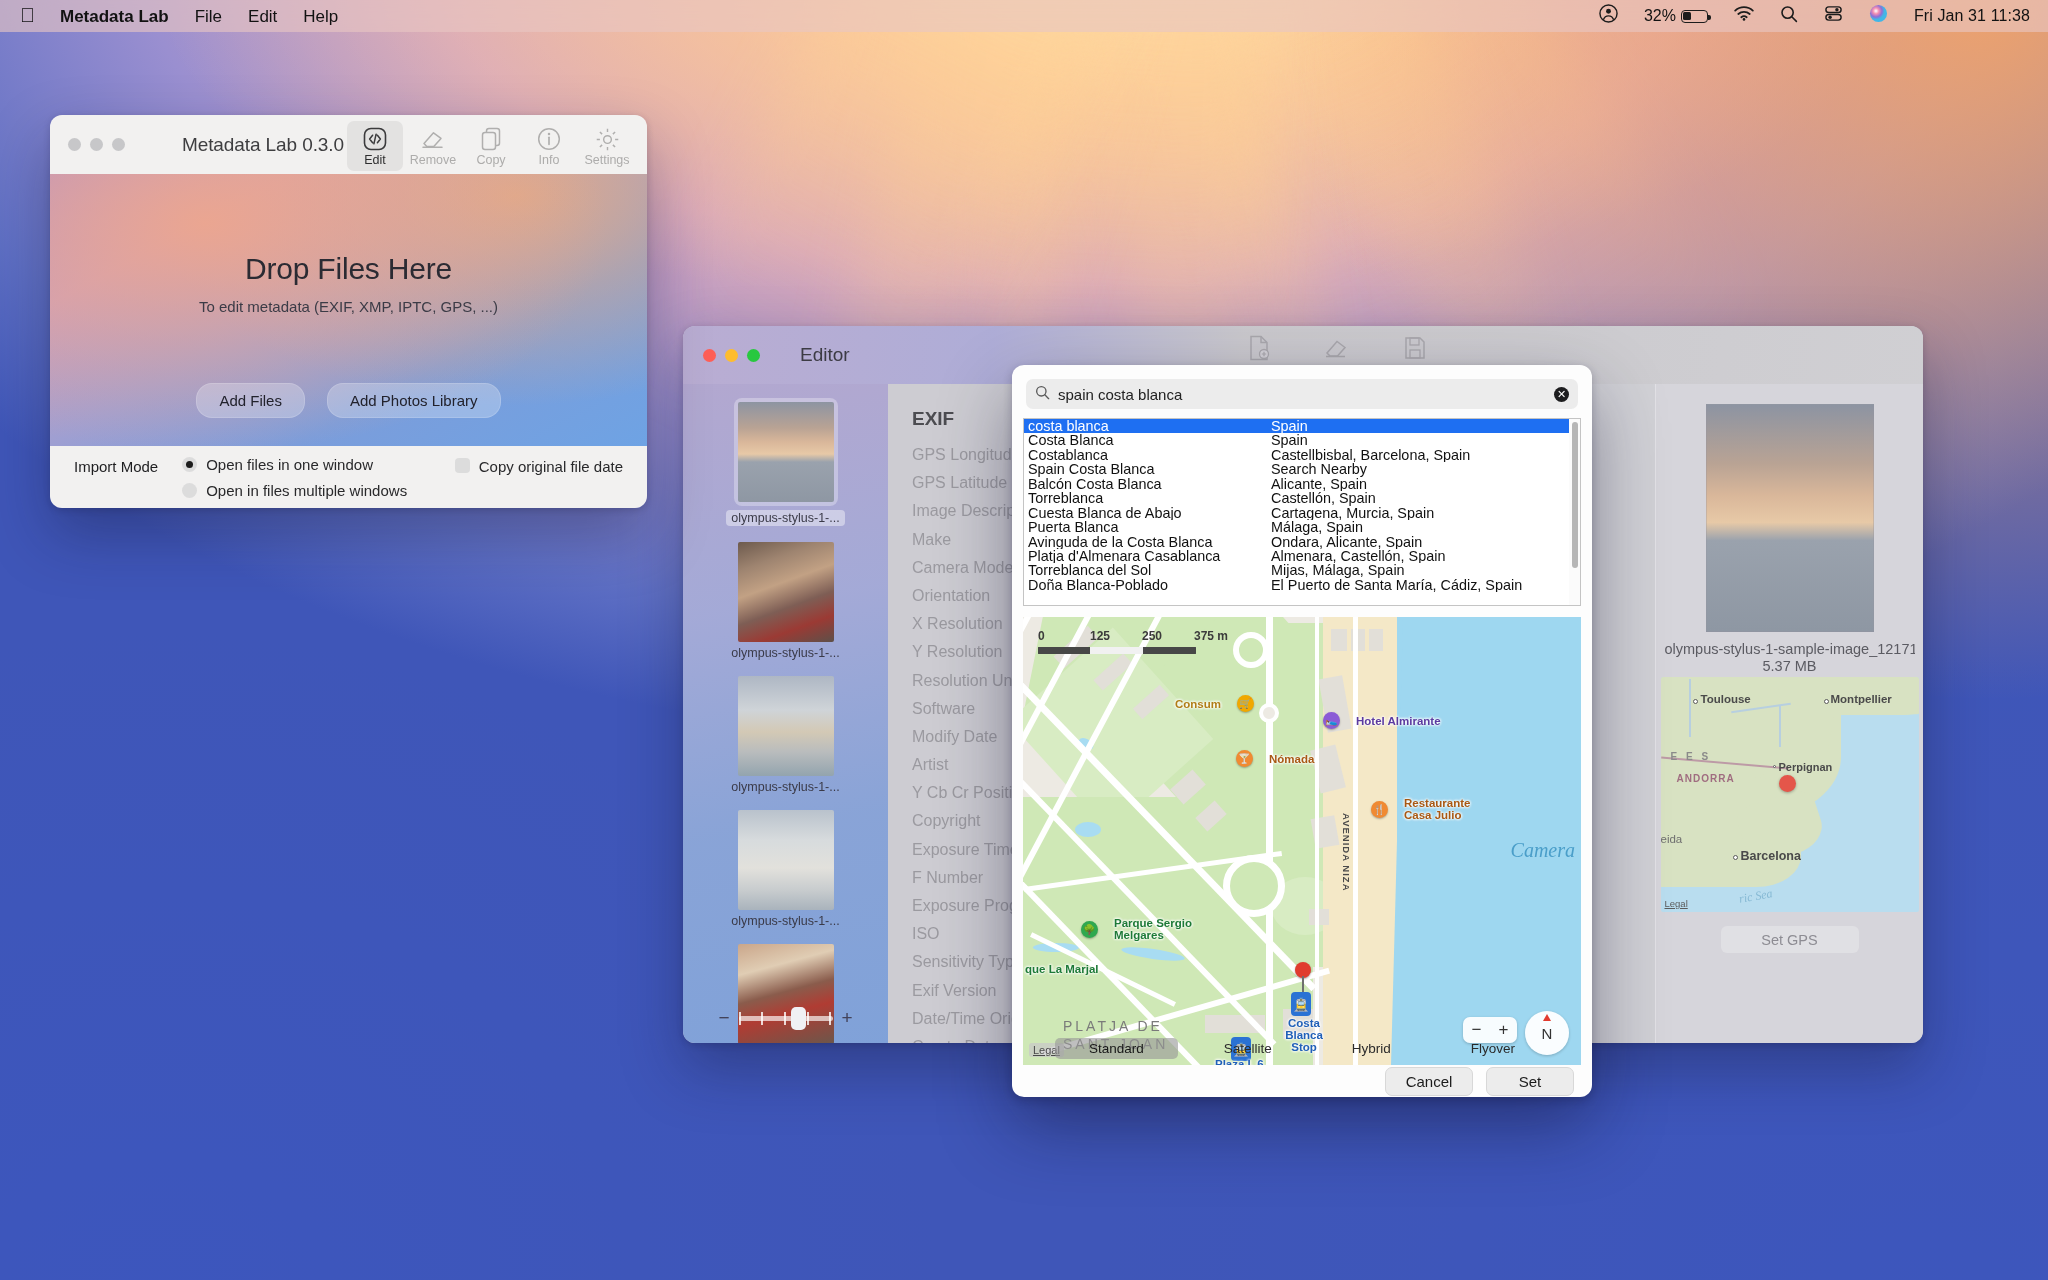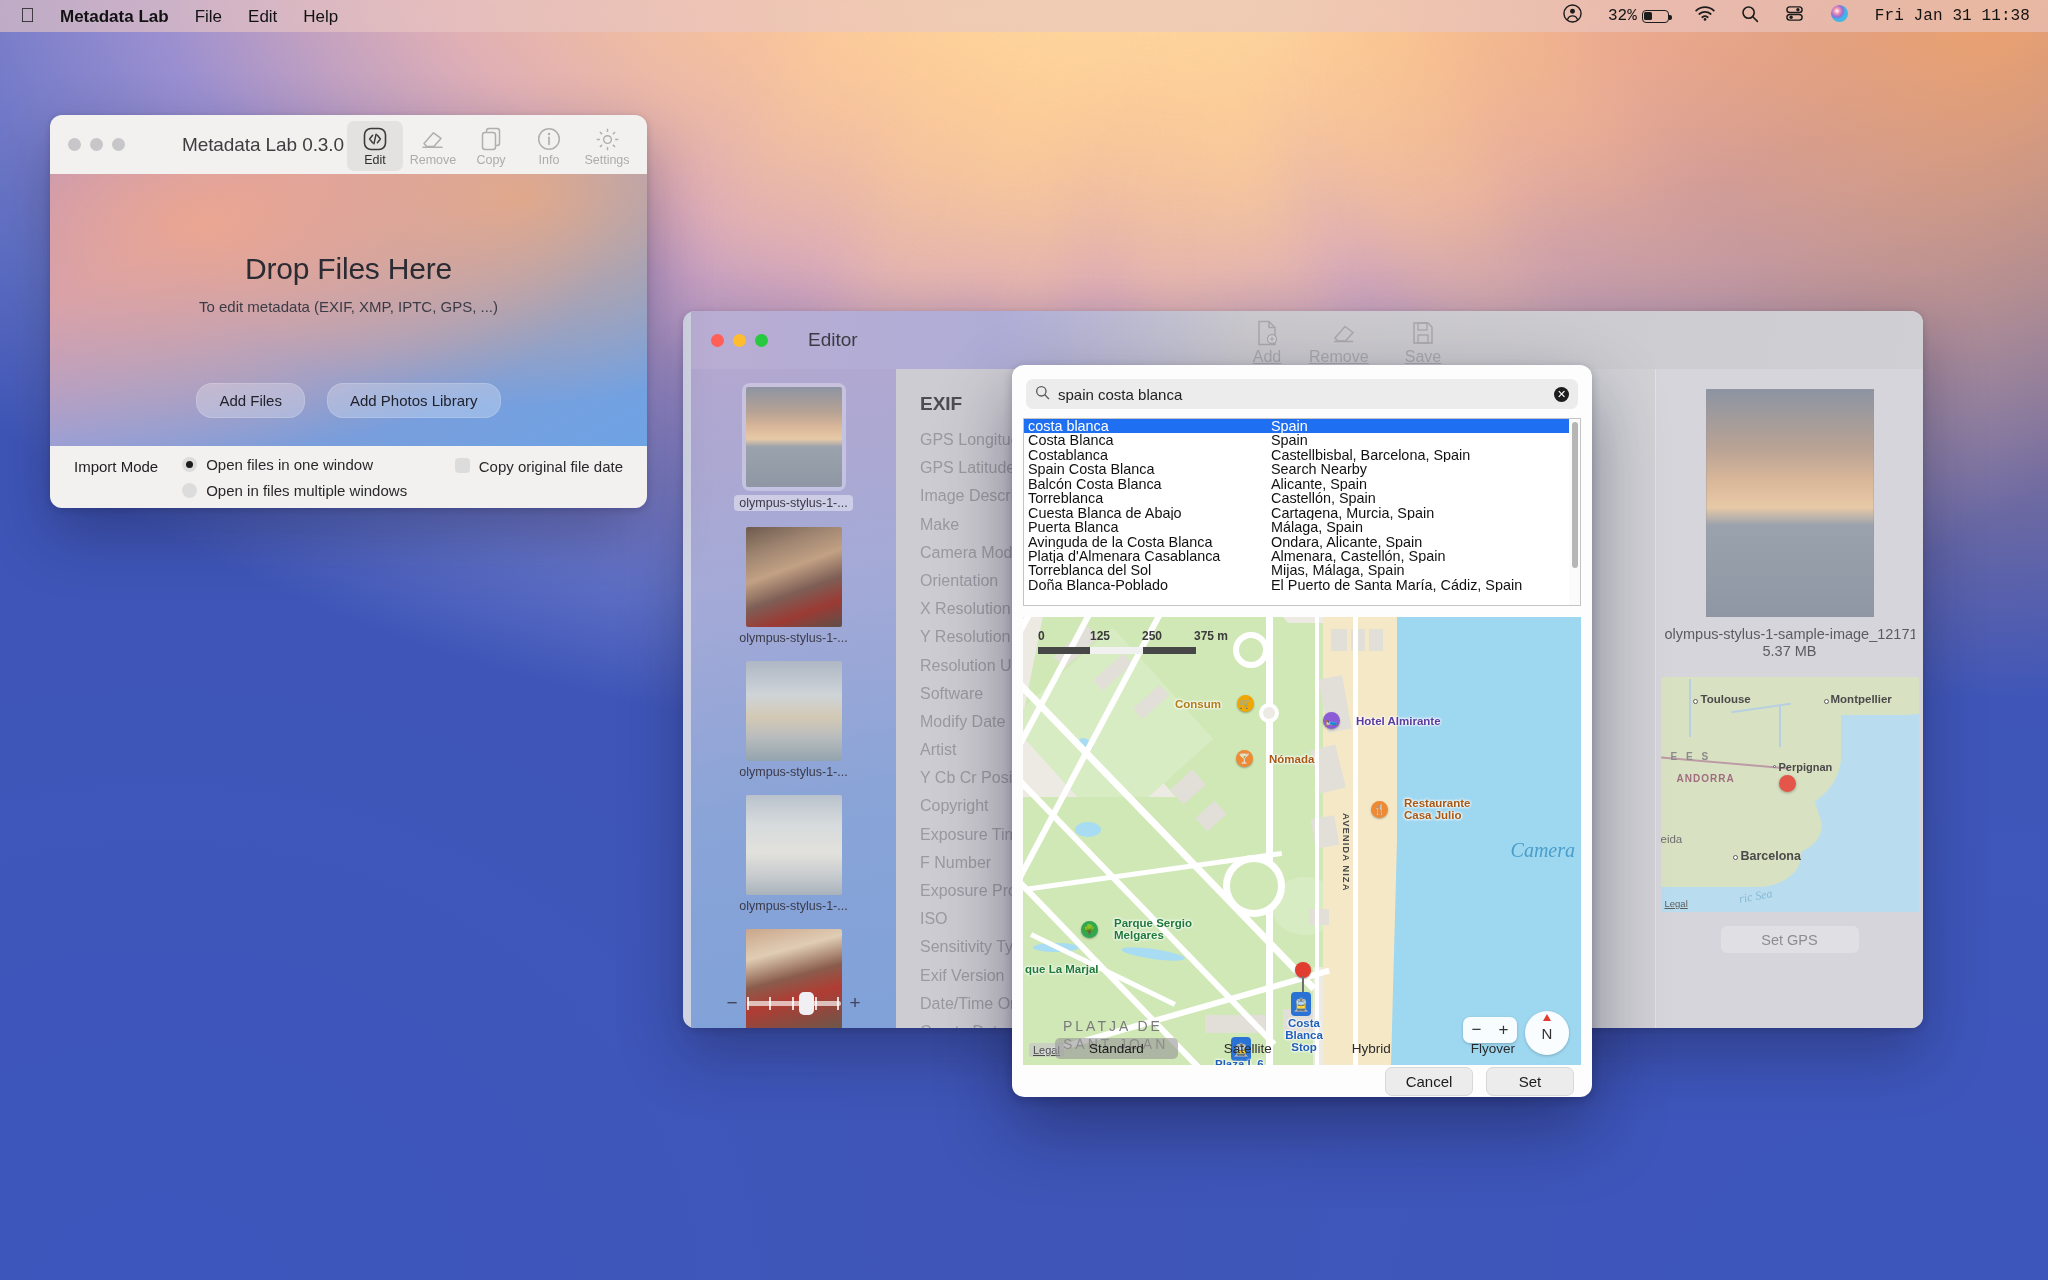--- a/index.html
+++ b/index.html
@@ -50,21 +50,21 @@
     backdrop-filter:blur(28px);
     display:flex; align-items:center;
     padding:0 14px;
     font-size:17px; color:#121212;
     z-index:500;
   }
   .mb-left { display:flex; align-items:center; gap:0; }
   .mb-item { padding:2px 13px; white-space:nowrap; line-height:1; }
   .mb-app { font-weight:700; }
   .mb-spacer { flex:1; }
-  .mb-right { display:flex; align-items:center; gap:26px; padding-right:4px;font-family:Liberation Mono, monospace; }
+  .mb-right { display:flex; align-items:center; gap:26px; padding-right:4px; }
   .mb-right .mb-txt { font-size:16px; }
   .apple-glyph { font-size:20px; line-height:1; padding:0 12px 3px 6px; }
   .batt-wrap { display:flex; align-items:center; gap:5px; }
   .batt-shell {
     width:27px; height:13px; border:1.6px solid #1c1c1c; border-radius:4px;
     position:relative; display:flex; align-items:center; padding:1.5px;
   }
   .batt-shell:after {
     content:""; position:absolute; right:-4px; top:4px; width:2.5px; height:5px;
     background:#1c1c1c; border-radius:0 2px 2px 0;
@@ -134,21 +134,21 @@
   }
   .imp-label { padding-top:2px; margin-right:24px; color:#1e1e20; }
   .radio-col { display:flex; flex-direction:column; gap:9px; }
   .rrow { display:flex; align-items:center; gap:9px; }
   .radio { width:15px; height:15px; border-radius:50%; background:#dcdcdc; display:flex; align-items:center; justify-content:center; }
   .radio.on:after { content:""; width:7px; height:7px; border-radius:50%; background:#1c1c1c; }
   .cbrow { margin-left:auto; display:flex; gap:9px; padding-top:2px; }
   .cbox { width:15px; height:15px; border-radius:4px; background:#dcdcdc; }
 
   
-  #editor { left:683px; top:311px; width:1240px; height:717px; background:#cfd3e2;padding-left:8px; }
+  #editor { left:683px; top:326px; width:1240px; height:717px; background:#cfd3e2; }
   #ed-titlebar {
     height:58px; display:flex; align-items:center;
     background:linear-gradient(100deg, rgba(184,170,209,.93) 0%, rgba(172,170,214,.93) 25%, rgba(201,199,203,.93) 45%, rgba(208,207,210,.95) 100%);
     padding-left:20px; position:relative;
   }
   #ed-title { margin-left:40px; font-size:19px; color:#3c3b44; }
   #ed-toolbar { position:absolute; left:540px; top:5px; display:flex; align-items:flex-start; gap:6px; }
   .edtb {
     width:72px; display:flex; flex-direction:column; align-items:center; gap:2px;
     color:#a9a7ac; padding-top:4px;
@@ -191,21 +191,21 @@
   
   #ed-right {
     width:268px; background:rgba(214,213,218,.93);
     display:flex; flex-direction:column; align-items:center; padding-top:20px;
     border-left:1px solid rgba(255,255,255,.3);
   }
   #prev-img { width:168px; height:228px; border:1px solid rgba(150,150,160,.35); overflow:hidden; position:relative; }
   #prev-name { font-size:14.5px; color:#5b5b62; margin-top:9px; width:250px; text-align:center;
                overflow:hidden; white-space:nowrap; text-overflow:clip; }
   #prev-size { font-size:14.5px; color:#5b5b62; margin-top:1px; }
-  #mini-map { width:258px; height:235px; margin-top:18px; position:relative; overflow:hidden; border-radius:2px; }
+  #mini-map { width:258px; height:235px; margin-top:3px; position:relative; overflow:hidden; border-radius:2px; }
   #setgps {
     margin-top:14px; width:138px; height:27px; border-radius:6px;
     background:rgba(255,255,255,.26); color:#8d8c93; font-size:14.5px;
     display:flex; align-items:center; justify-content:center;
   }
 
   
   #locdlg {
     position:absolute; left:1012px; top:365px; width:580px; height:732px;
     background:#fdfdfd; border-radius:12px;

